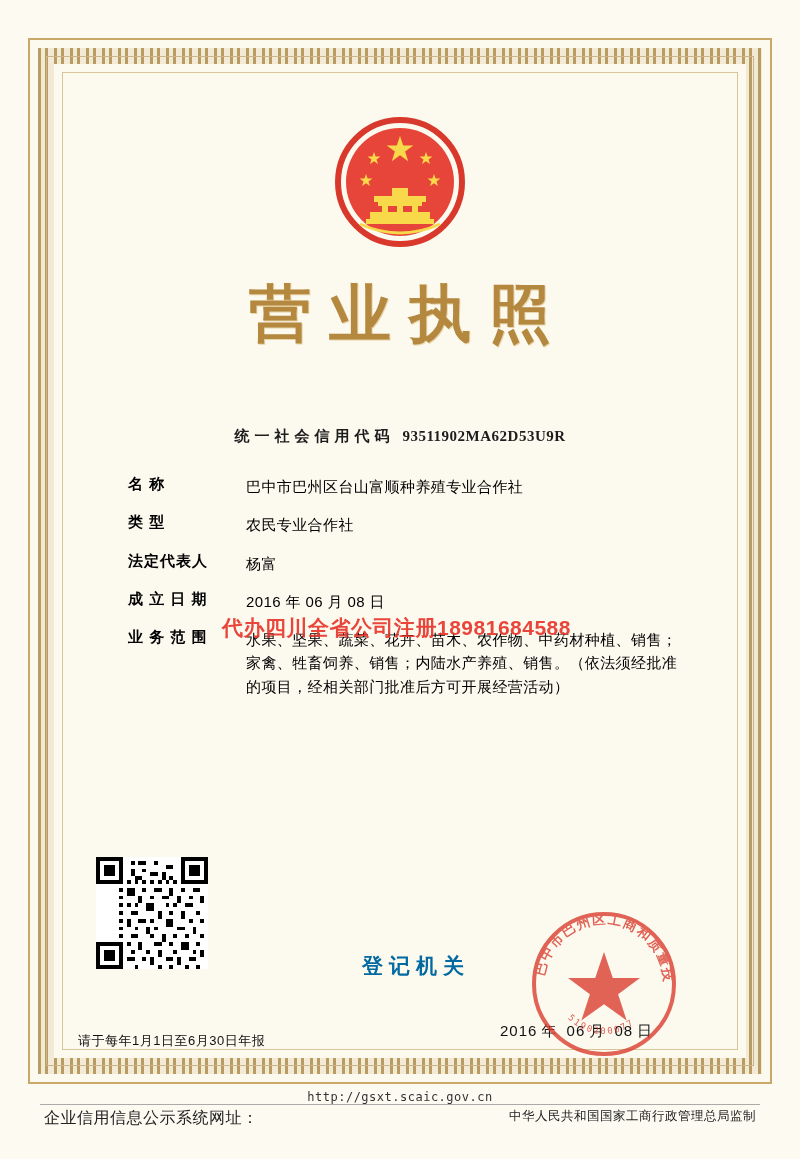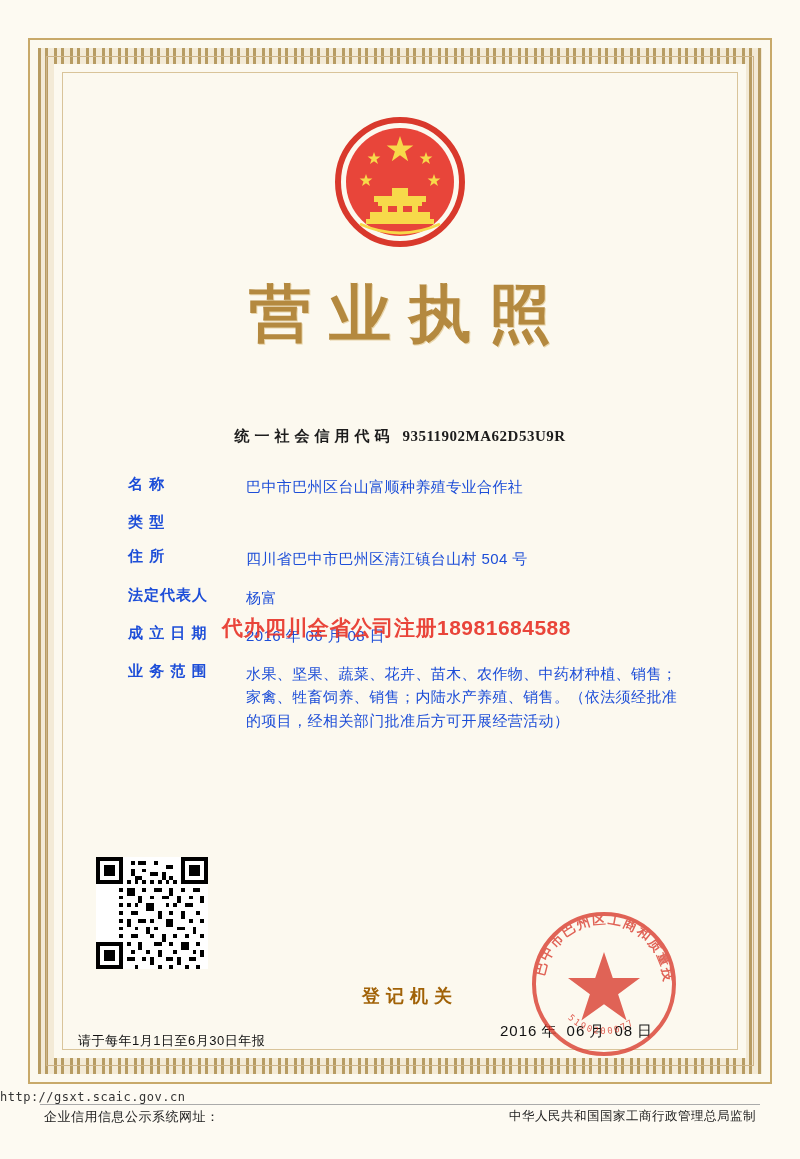--- a/index.html
+++ b/index.html
@@ -104,21 +104,21 @@
   .fields {
     position: absolute;
     left: 128px; top: 475px;
     width: 560px;
   }
   .row {
     display: flex;
     align-items: flex-start;
     margin-bottom: 15px;
     font-size: 15px;
-    color: #1d4ed8;
+    color: #000000;
   }
   .row .label {
     width: 118px;
     flex: 0 0 118px;
     font-weight: bold;
     letter-spacing: 1px;
     white-space: nowrap;
   }
   .row .label.sp0 { letter-spacing: 1px; }
   .row .value {
@@ -145,25 +145,25 @@
   .qr {
     position: absolute;
     left: 96px; top: 857px;
     width: 112px; height: 112px;
     background: #fff;
   }
 
   
   .registry {
     position: absolute;
-    left: 362px; top: 984px;
-    font-size: 18px;
+    left: 362px; top: 952px;
+    font-size: 21px;
     font-weight: bold;
     letter-spacing: 6px;
-    color: #a16207;
+    color: #0369a1;
   }
   .issue-date {
     position: absolute;
     left: 498px; top: 1022px;
     font-size: 15px;
     color: #111;
     letter-spacing: 1px;
   }
   .issue-date span { margin: 0 2px; }
 
@@ -182,36 +182,36 @@
     color: #111;
     letter-spacing: 0.5px;
     font-weight: normal;
   }
 
   
   .url-strip {
     position: absolute;
     left: 0; top: 1090px;
     width: 800px;
-    text-align: left;
+    text-align: center;
     font-family: "DejaVu Sans Mono", monospace;
     font-size: 12px;
     color: #333;
     letter-spacing: 0.5px;
   }
   .bottom-line {
     position: absolute;
     left: 40px; top: 1104px;
     width: 720px;
     border-top: 1px solid #aaa;
   }
   .bottom-left {
     position: absolute;
     left: 44px; top: 1108px;
-    font-size: 13px;
+    font-size: 16px;
     color: #222;
     letter-spacing: 0.5px;
   }
   .bottom-right {
     position: absolute;
     right: 44px; top: 1108px;
     font-size: 12.5px;
     color: #222;
     letter-spacing: 0.5px;
   }
@@ -261,24 +261,21 @@
     <span class="lbl">统一社会信用代码</span><span class="val">93511902MA62D53U9R</span>
   </div>
 
   <div class="fields">
     <div class="row">
       <div class="label sp0">名      称</div>
       <div class="value">巴中市巴州区台山富顺种养殖专业合作社</div>
     </div>
     <div class="row">
       <div class="label sp0">类      型</div>
-    </div>
-    <div class="row">
-      <div class="label sp0">住      所</div>
-      <div class="value">四川省巴中市巴州区清江镇台山村 504 号</div>
+      <div class="value">农民专业合作社</div>
     </div>
     <div class="row">
       <div class="label sp0">法定代表人</div>
       <div class="value">杨富</div>
     </div>
     <div class="row">
       <div class="label sp0">成 立 日 期</div>
       <div class="value">2016 年 06 月 08 日</div>
     </div>
     <div class="row scope">

